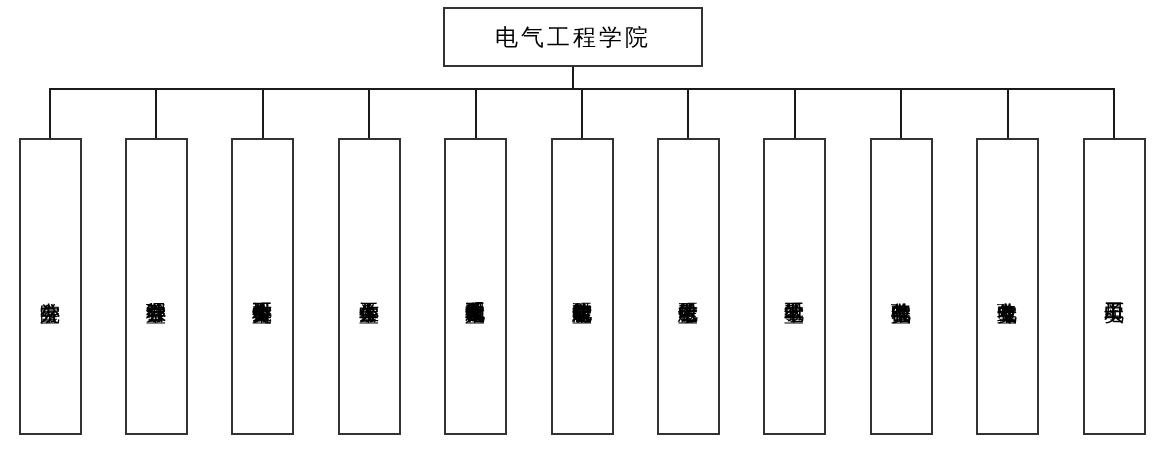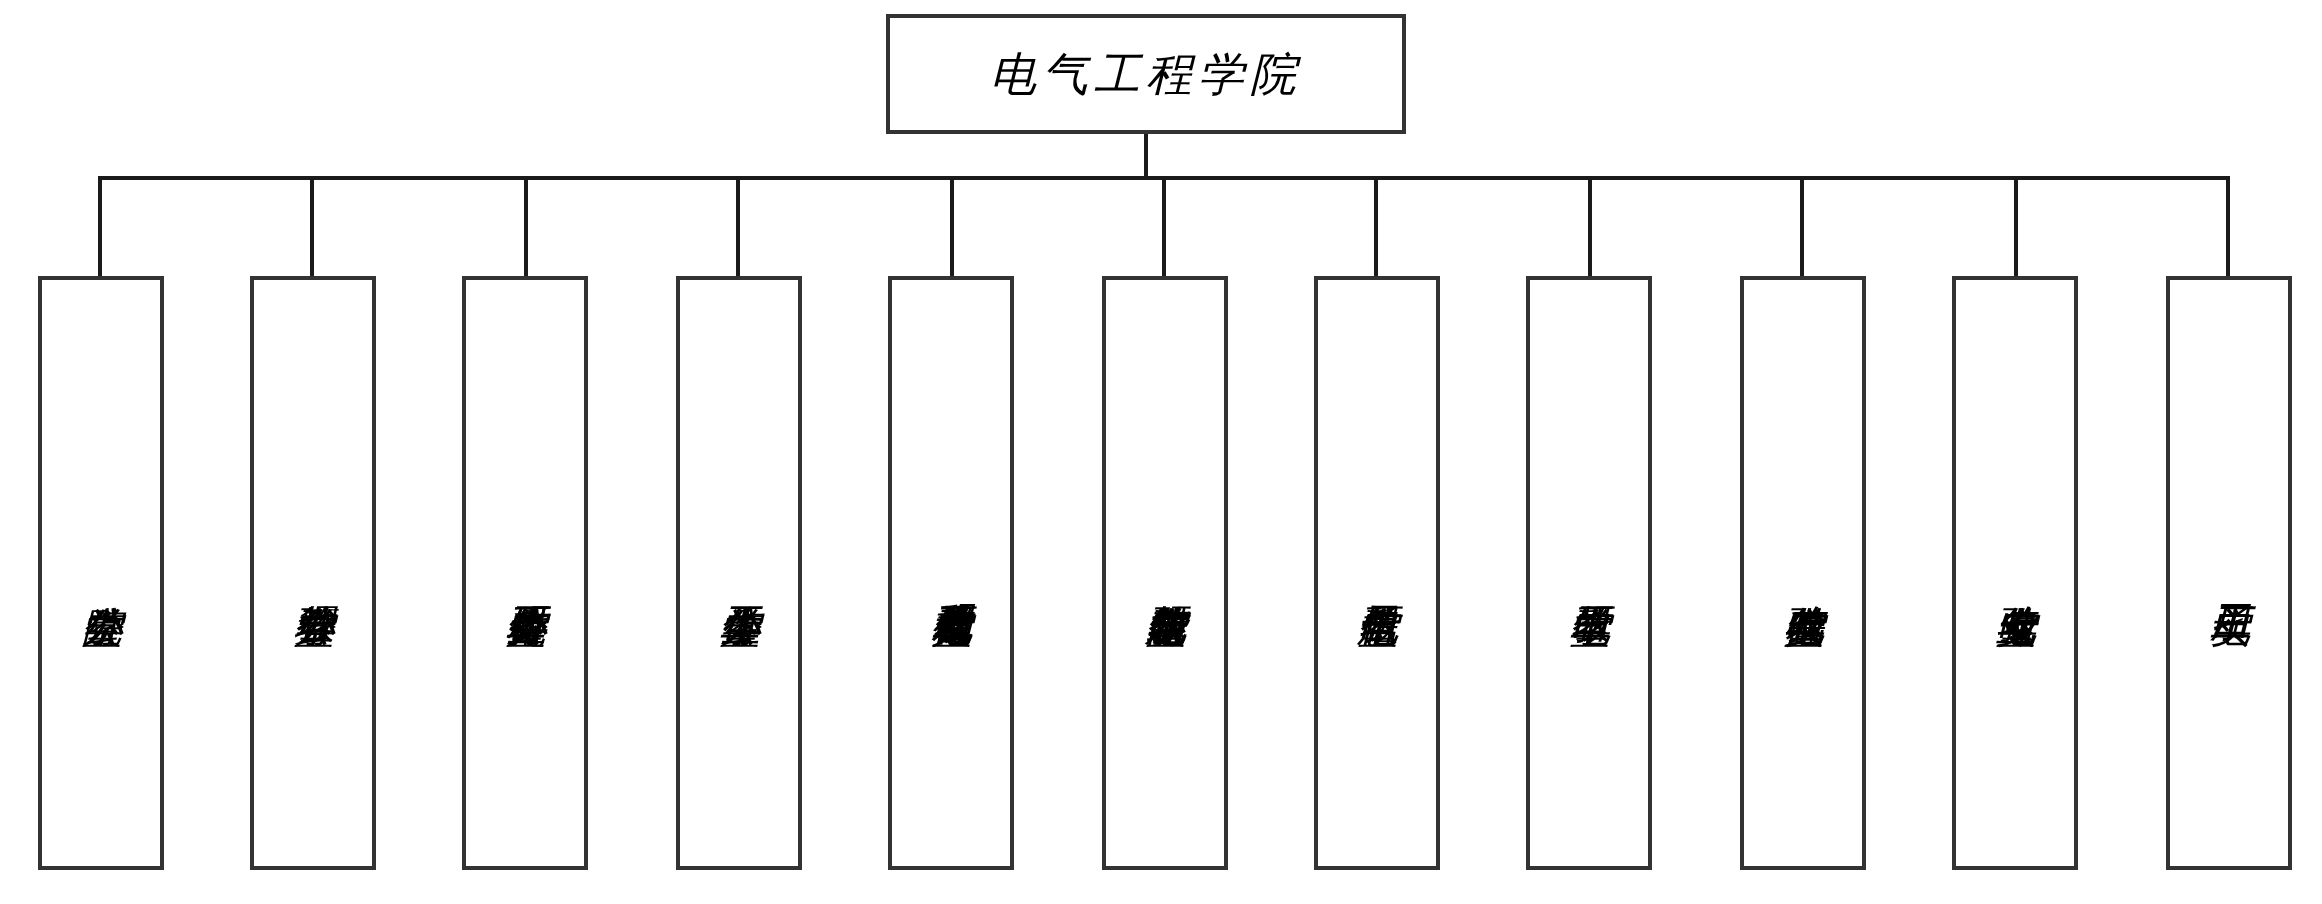--- a/index.html
+++ b/index.html
@@ -13,21 +13,20 @@
     background:var(--background);
     font-family:"Liberation Serif","DejaVu Serif",serif;
     color:var(--text);
   }
   .canvas{
     position:relative;
     width:1161px;
     height:452px;
     background:var(--background);
     overflow:hidden;
-    font-style:italic;
   }
   .root-box{
     position:absolute;
     left:443px; top:7px;
     width:260px; height:60px;
     border:2px solid var(--border);
     background:var(--background);
     display:flex;
     align-items:center;
     justify-content:center;

